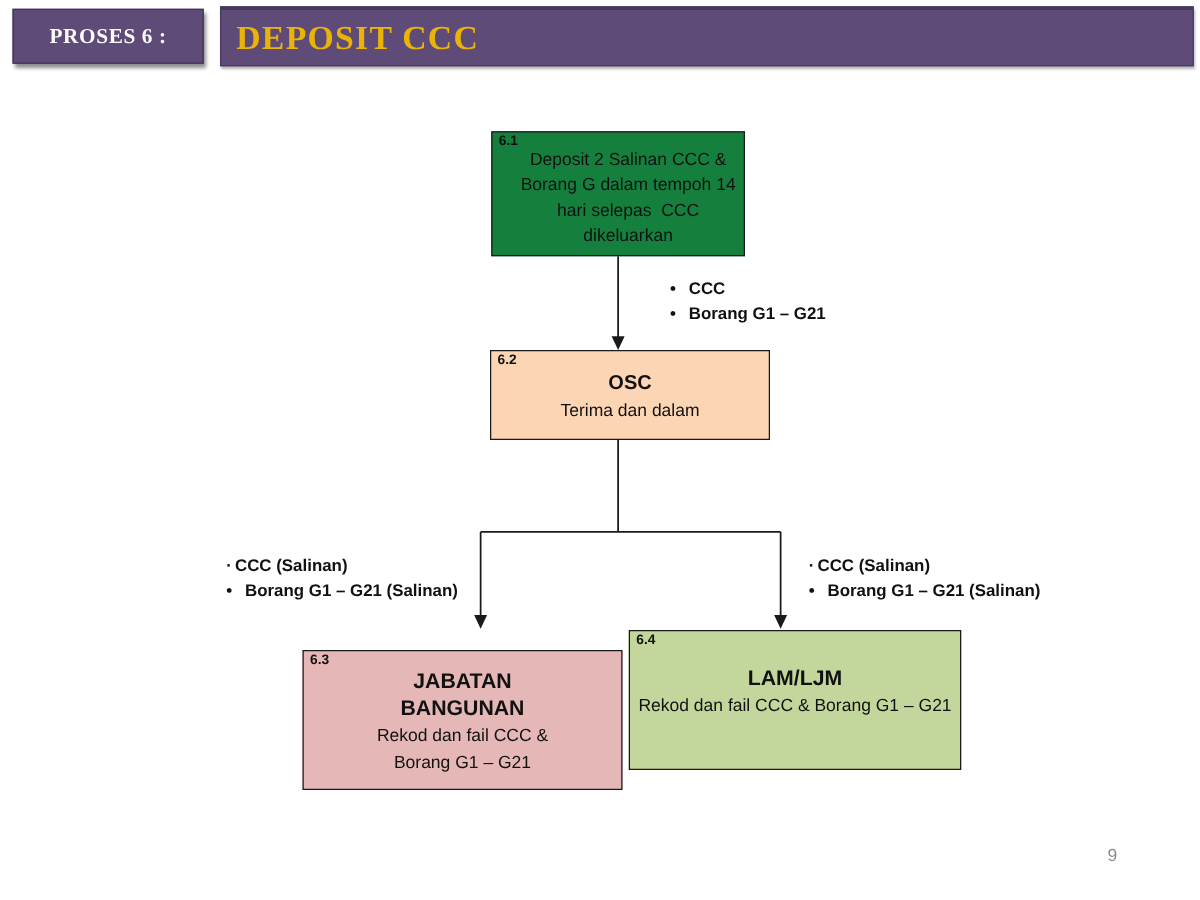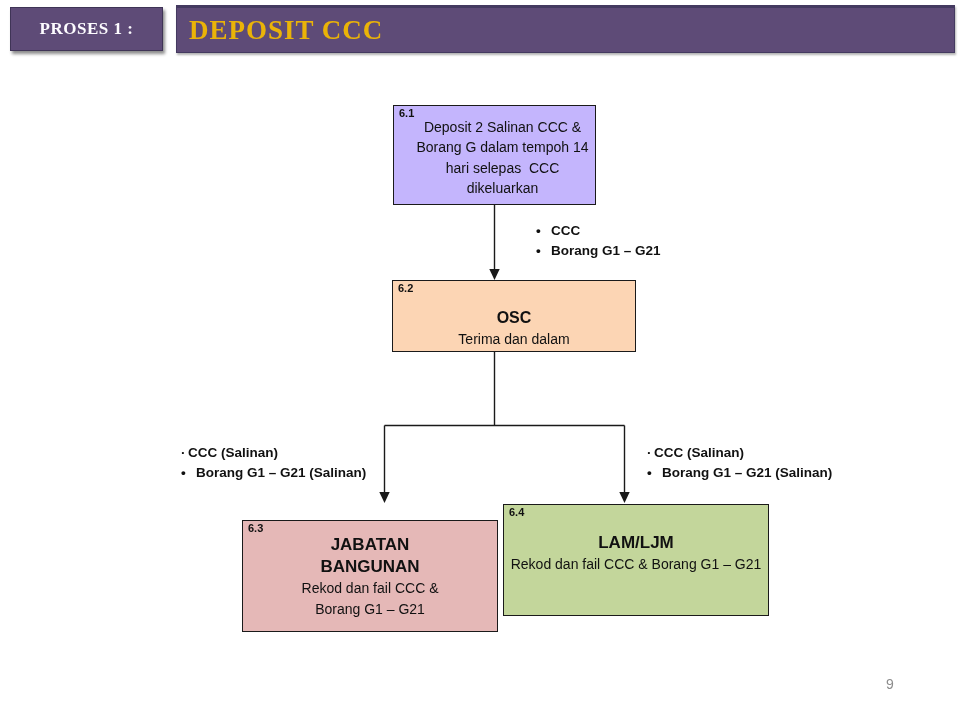--- a/index.html
+++ b/index.html
@@ -35,21 +35,21 @@
   .node {
     position:absolute; border:1.6px solid #1a1a1a; box-sizing:border-box;
     text-align:center; color:#111;
   }
   .node .tag { position:absolute; top:1px; left:5px; font-size:11px; font-weight:bold; }
   .node .title { font-weight:bold; font-size:17px; line-height:1.3; white-space:pre-line; }
   .node .body { font-size:14px; line-height:1.5; white-space:pre-wrap; }
 
   #node-61 { left:393px; top:105px; width:203px; height:100px; padding-top:11px; }
   #node-61 .body { line-height:1.45; }
-  #node-62 { left:392px; top:280px; width:244px; height:72px; padding-top:27px; }
+  #node-62 { left:392px; top:280px; width:224px; height:72px; padding-top:16px; }
   #node-62 .title { font-size:16px; }
   #node-63 { left:242px; top:520px; width:256px; height:112px; padding-top:13px; }
   #node-64 { left:503px; top:504px; width:266px; height:112px; padding-top:27px; }
 
   
   .bullets { position:absolute; color:#111; font-weight:bold; font-size:13.5px; }
   .bullets .item { display:flex; align-items:baseline; line-height:1.5; }
   .bullets .marker { flex:0 0 auto; width:15px; }
   .bullets .marker.tight { width:7px; }
 
@@ -60,35 +60,35 @@
   
   .page-number {
     position:absolute; left:886px; top:676px; color:#8c8c8c; font-size:14px;
   }
 </style>
 </head>
 <body>
 
 <div class="slide">
 
-  <div class="proses-box" style="background-color: rgb(94, 75, 119);">PROSES 1  :</div>
+  <div class="proses-box" style="background-color: rgb(94, 75, 119);">PROSES 6  :</div>
   <div class="title-bar" style="background-color: rgb(94, 75, 119);">DEPOSIT CCC</div>
 
   <svg class="connector-layer" width="960" height="720" viewBox="0 0 960 720">
     <line x1="494.5" y1="205" x2="494.5" y2="272"></line>
     <polygon points="494.5,280 489.3,269 499.7,269"></polygon>
     <line x1="494.5" y1="352" x2="494.5" y2="425.5"></line>
     <line x1="384.5" y1="425.5" x2="624.5" y2="425.5"></line>
     <line x1="384.5" y1="425.5" x2="384.5" y2="495"></line>
     <polygon points="384.5,503 379.3,492 389.7,492"></polygon>
     <line x1="624.5" y1="425.5" x2="624.5" y2="495"></line>
     <polygon points="624.5,503 619.3,492 629.7,492"></polygon>
   </svg>
 
-  <div class="node" id="node-61" style="background-color: #c4b5fd; padding-left: 16px;">
+  <div class="node" id="node-61" style="background-color: #15803d; padding-left: 16px;">
     <span class="tag">6.1</span>
     <div class="body">Deposit 2 Salinan CCC &amp;
 Borang G dalam tempoh 14
 hari selepas  CCC dikeluarkan</div>
   </div>
 
   <div class="bullets" id="bullets-mid">
     <div class="item">
       <span class="marker">•</span>
       <span>CCC</span>

